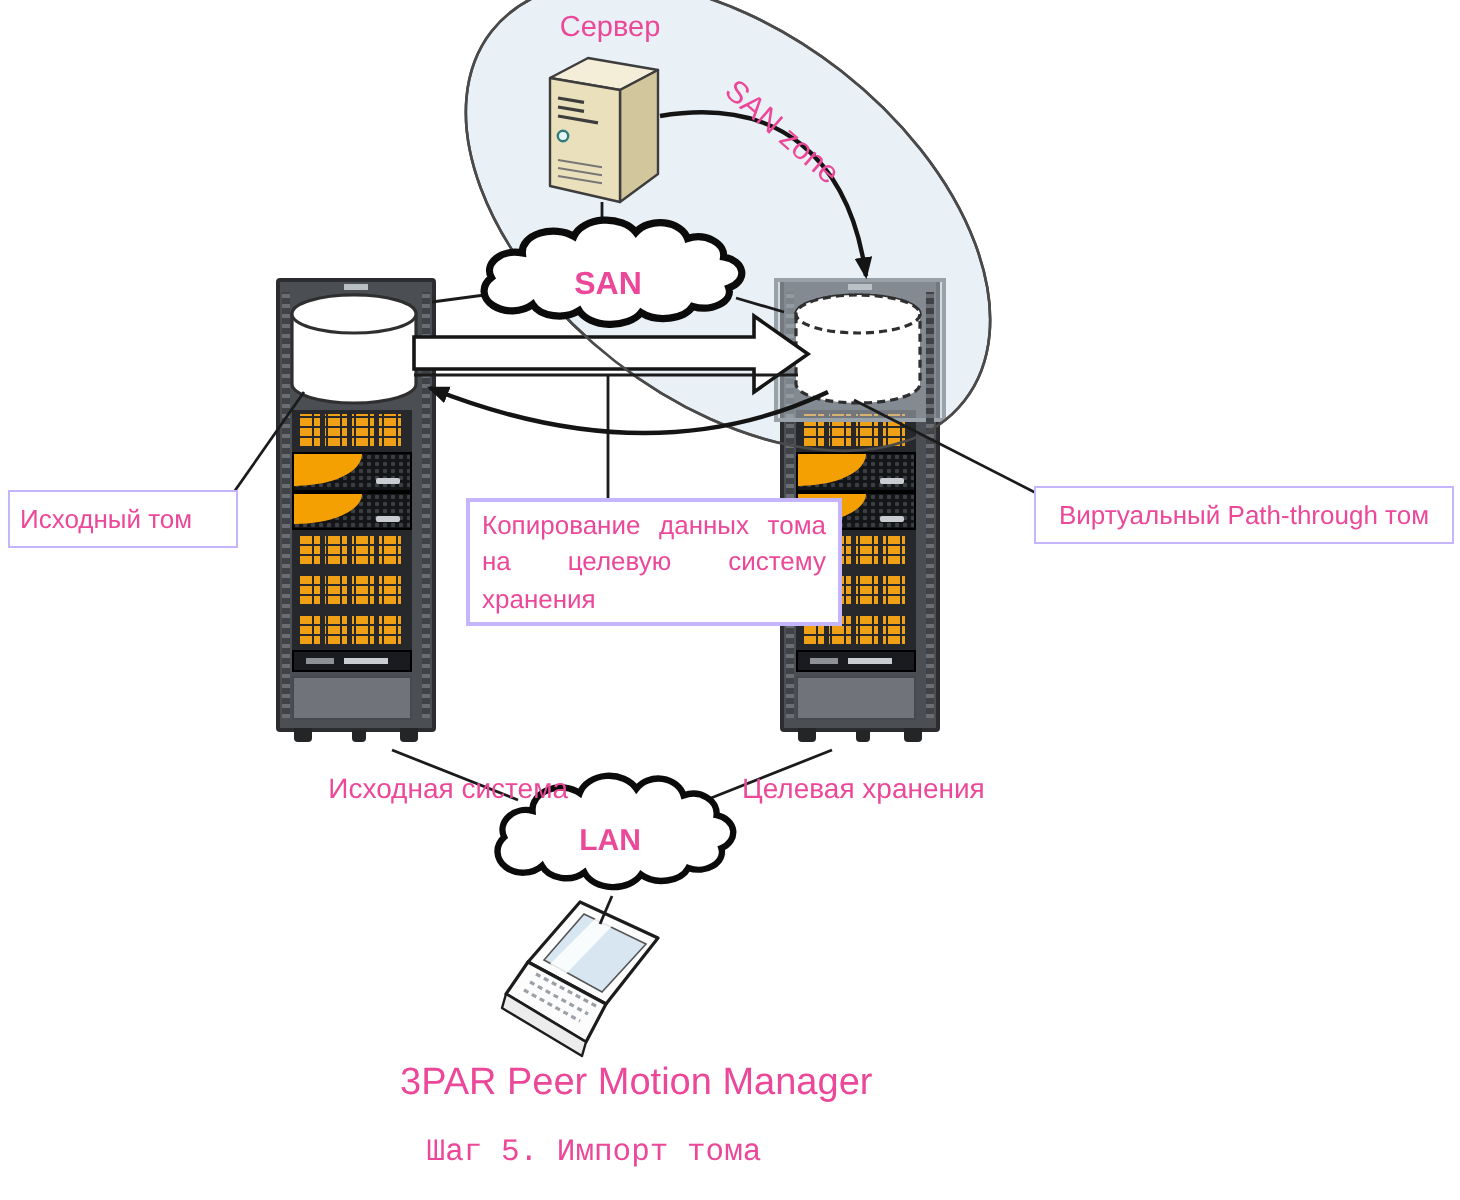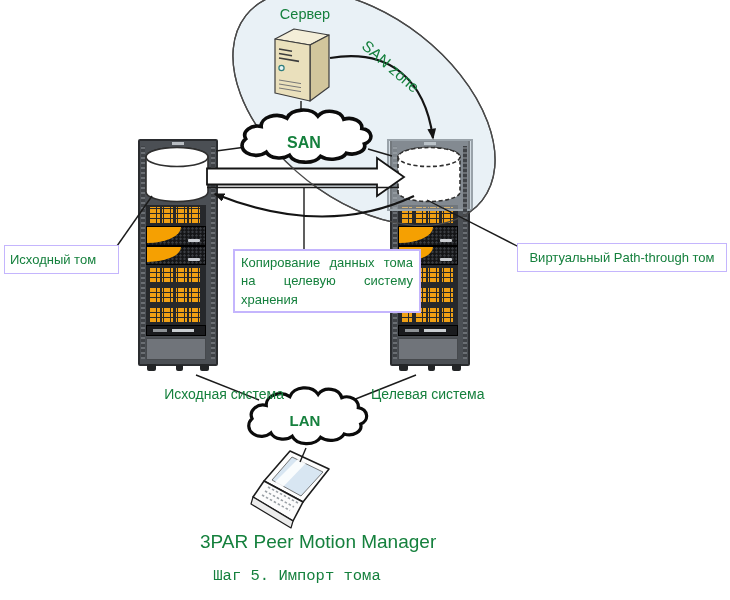--- a/index.html
+++ b/index.html
@@ -1,17 +1,17 @@
 <!DOCTYPE html>
 <html style="--san-zone-fill: #e9f1f6; --drive-orange: #f0a014; --controller-orange: #f5a002; --rack-frame: #4b4f54; --server-beige: #eae0bc; --laptop-screen: #d8e6f2;"><head>
 <meta charset="utf-8">
 <style>
   html,body{margin:0;padding:0;background:#fff;}
   #canvas{position:relative;width:730px;height:600px;background:#fff;overflow:hidden;
-          font-family:"Liberation Sans","DejaVu Sans",sans-serif;color:#15803d;}
+          font-family:"Liberation Sans","DejaVu Sans",sans-serif;color:#ec4899;}
   svg.layer{position:absolute;left:0;top:0;pointer-events:none;}
   #bg{z-index:0;} #fg{z-index:2;}
   
   .rack{position:absolute;width:80px;height:227px;z-index:1;box-sizing:border-box;
         background:var(--rack-frame,#4b4f54);border:2px solid #2a2c2f;border-radius:2px;}
   .rack::before,.rack::after{content:"";position:absolute;top:5px;bottom:5px;width:4px;
         background:repeating-linear-gradient(0deg,#6a6e73 0 2px,#3f4246 2px 5px);}
   .rack::before{left:1px;} .rack::after{right:1px;}
   .rack-logo{position:absolute;top:1px;left:50%;transform:translateX(-50%);
         width:12px;height:3px;background:#b9bec3;}
@@ -159,21 +159,21 @@
 
     <use href="#cloudpath" transform="translate(232.8,107.9) scale(1.29,1.03)" fill="#fff" stroke="#0b0b0b" stroke-width="3.6"></use>
     <use href="#cloudpath" transform="translate(240.3,385.6) scale(1.18,1.10)" fill="#fff" stroke="#0b0b0b" stroke-width="3.2"></use>
   </svg>
 
   <div class="lbl ctr" id="server-label">Сервер</div>
   <div class="lbl" id="san-zone-label">SAN zone</div>
   <div class="lbl ctr" id="san-label">SAN</div>
   <div class="lbl ctr" id="lan-label">LAN</div>
   <div class="lbl" id="source-system-label">Исходная система</div>
-  <div class="lbl" id="target-system-label">Целевая система</div>
+  <div class="lbl" id="target-system-label">Целевая хранения</div>
   <div class="lbl ctr" id="manager-label">3PAR Peer Motion Manager</div>
   <div class="lbl ctr" id="caption">Шаг 5. Импорт тома</div>
 
   <div class="box volbox" id="source-volume-box">
     <span>Исходный том</span>
   </div>
   <div class="box volbox" id="virtual-volume-box">
     <span>Виртуальный Path-through том</span>
   </div>
   <div class="box" id="copy-box">Копирование данных тома на целевую систему хранения</div>

